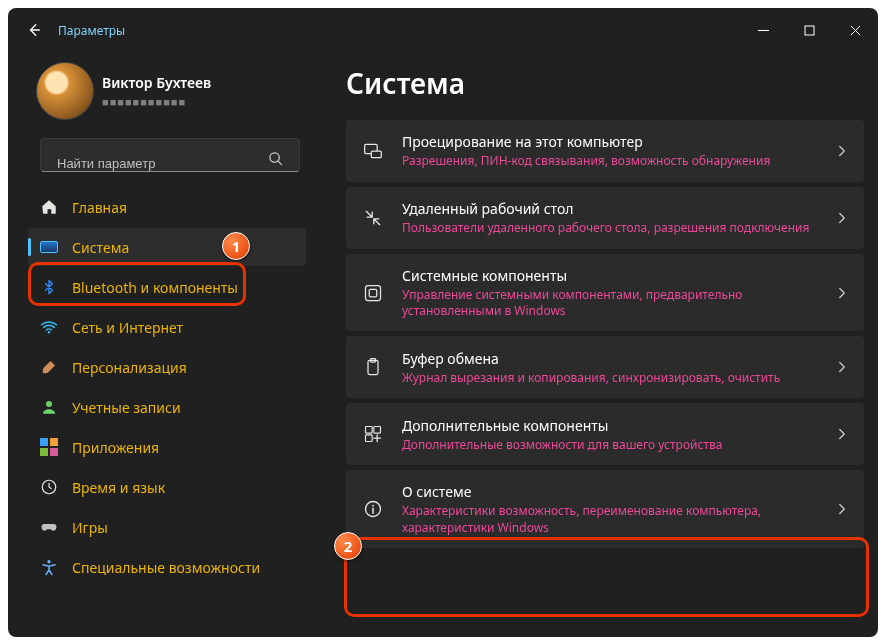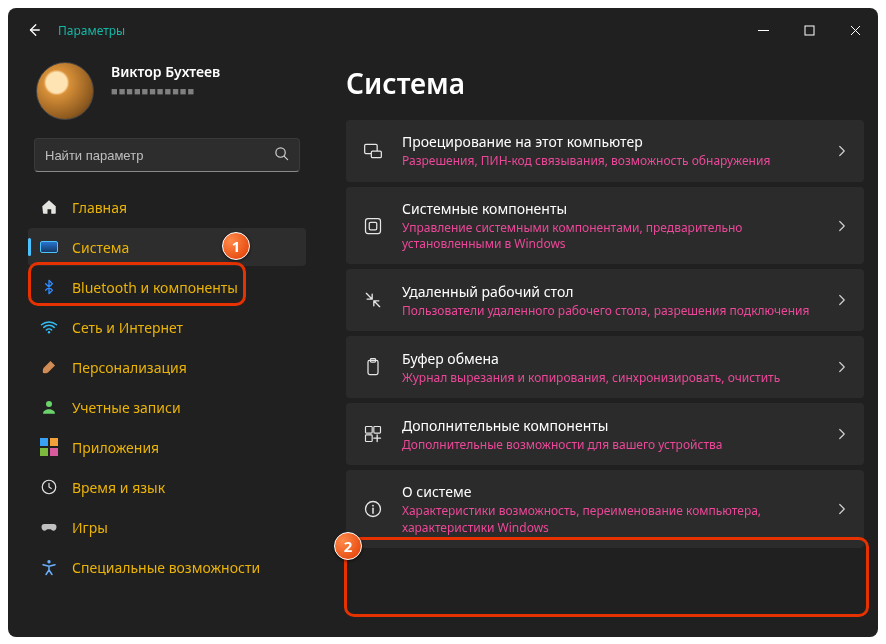--- a/index.html
+++ b/index.html
@@ -18,54 +18,54 @@
     background: #202020;
     border-radius: 8px;
     overflow: hidden;
   }
   
   .titlebar {
     height: 44px;
     display: flex;
     align-items: center;
     padding-left: 16px;
-    color: #14b8a6;
+    color: #7dd3fc;
     font-size: 12px;
     justify-content: flex-end;
   }
   .back-arrow { width: 20px; display:flex; align-items:center; justify-content:center; color:#fff; }
   .titlebar .title { margin-left: 14px; }
   .win-controls { margin-left: auto; display:flex; height:100%; }
   .win-btn { width: 46px; display:flex; align-items:center; justify-content:center; color:#fff; }
   
   .content { display:flex; height: calc(100% - 44px); }
   .sidebar { width: 308px; padding: 8px 10px 0 20px; }
   .main { flex: 1; padding: 8px 14px 0 30px; overflow: hidden; }
   
   .user {
-    display:flex; gap:17px;
+    display:flex; align-items:center; gap:8px;
     padding: 2px 0 14px 8px;
   }
   .avatar {
     width: 58px; height: 58px; border-radius: 50%;
     background: radial-gradient(circle at 35% 35%, #ffe4b3 20%, #d89038 25%, #8e5a1f 70%, #3a2a14 100%);
     border: 1px solid #444;
   }
   .user-name { font-weight: 600; font-size: 14px; }
   .user-sub { color:#808080; font-size:11px; margin-top:2px; letter-spacing:1px; }
   
   .search {
-    display:flex; align-items:center;
+    display:flex; align-items:flex-end;
     background:#2d2d2d;
     border:1px solid #3a3a3a;
     border-bottom:1.5px solid #8a8a8a;
     border-radius:4px;
     height:34px;
-    margin: 4px 6px 16px 6px;
-    padding: 0 10px;
+    margin: 4px 6px 16px 12px;
+    padding: 0 16px;
   }
   .search input {
     flex:1; background:transparent; border:none; outline:none;
     color:#fff; font-size:13px;
   }
   .search input::placeholder { color:#bfbfbf; }
   .search .sicon { color:#cfcfcf; }
   
   .nav { display:flex; flex-direction:column; gap:2px; position:relative; }
   .nav-item {
@@ -304,42 +304,42 @@
             <div class="card-desc">Разрешения, ПИН-код связывания, возможность обнаружения</div>
           </div>
           <span class="chev"><svg width="12" height="12" viewBox="0 0 16 16">
                 <path d="M5 2l6 6-6 6" stroke="currentColor" stroke-width="1.6" fill="none" stroke-linecap="round" stroke-linejoin="round"></path>
               </svg></span>
         </div>
 
         <div class="card">
           <span class="card-icon">
             <svg width="20" height="20" viewBox="0 0 24 24">
+                <path d="M4 4l7 7m0 0V5m0 6H5M20 20l-7-7m0 0v6m0-6h6" stroke="currentColor" stroke-width="1.6" fill="none" stroke-linecap="round"></path>
+              </svg>
+          </span>
+          <div class="card-body">
+            <div class="card-title">Удаленный рабочий стол</div>
+            <div class="card-desc">Пользователи удаленного рабочего стола, разрешения подключения</div>
+          </div>
+          <span class="chev"><svg width="12" height="12" viewBox="0 0 16 16">
+                <path d="M5 2l6 6-6 6" stroke="currentColor" stroke-width="1.6" fill="none" stroke-linecap="round" stroke-linejoin="round"></path>
+              </svg></span>
+        </div>
+
+        <div class="card">
+          <span class="card-icon">
+            <svg width="20" height="20" viewBox="0 0 24 24">
                 <rect x="3" y="3" width="18" height="18" rx="3" stroke="currentColor" stroke-width="1.5" fill="none"></rect>
                 <rect x="7.5" y="7.5" width="9" height="9" rx="1.5" stroke="currentColor" stroke-width="1.5" fill="none"></rect>
               </svg>
           </span>
           <div class="card-body">
             <div class="card-title">Системные компоненты</div>
             <div class="card-desc">Управление системными компонентами, предварительно установленными в Windows</div>
-          </div>
-          <span class="chev"><svg width="12" height="12" viewBox="0 0 16 16">
-                <path d="M5 2l6 6-6 6" stroke="currentColor" stroke-width="1.6" fill="none" stroke-linecap="round" stroke-linejoin="round"></path>
-              </svg></span>
-        </div>
-
-        <div class="card">
-          <span class="card-icon">
-            <svg width="20" height="20" viewBox="0 0 24 24">
-                <path d="M4 4l7 7m0 0V5m0 6H5M20 20l-7-7m0 0v6m0-6h6" stroke="currentColor" stroke-width="1.6" fill="none" stroke-linecap="round"></path>
-              </svg>
-          </span>
-          <div class="card-body">
-            <div class="card-title">Удаленный рабочий стол</div>
-            <div class="card-desc">Пользователи удаленного рабочего стола, разрешения подключения</div>
           </div>
           <span class="chev"><svg width="12" height="12" viewBox="0 0 16 16">
                 <path d="M5 2l6 6-6 6" stroke="currentColor" stroke-width="1.6" fill="none" stroke-linecap="round" stroke-linejoin="round"></path>
               </svg></span>
         </div>
 
         <div class="card">
           <span class="card-icon">
             <svg width="20" height="20" viewBox="0 0 24 24">
                 <rect x="6" y="4" width="12" height="17" rx="2" stroke="currentColor" stroke-width="1.5" fill="none"></rect>

